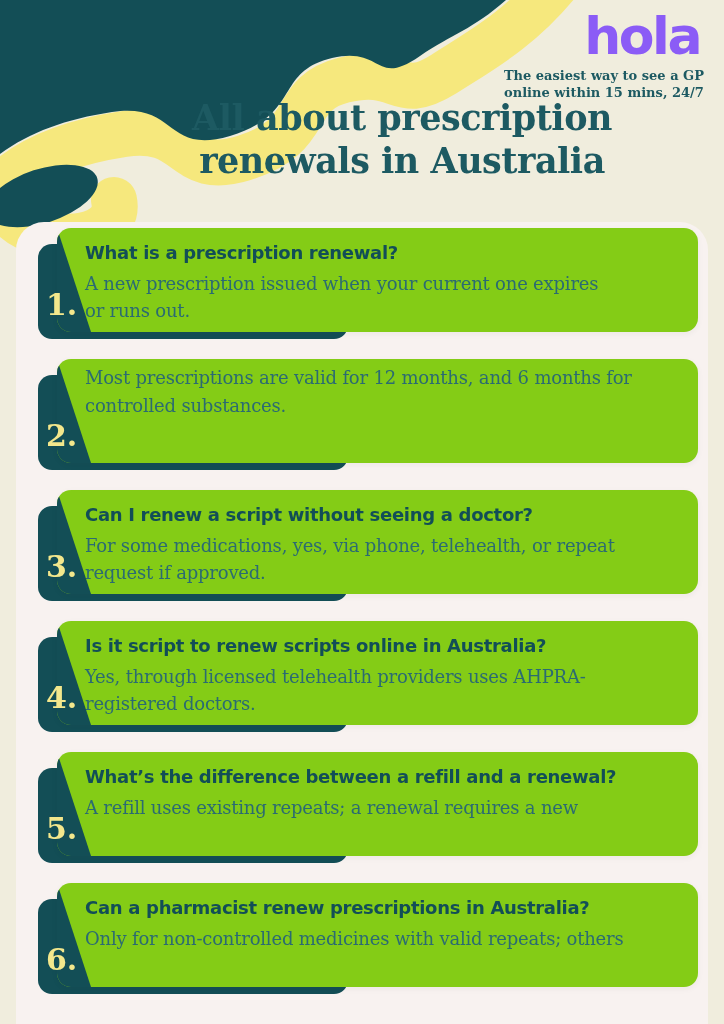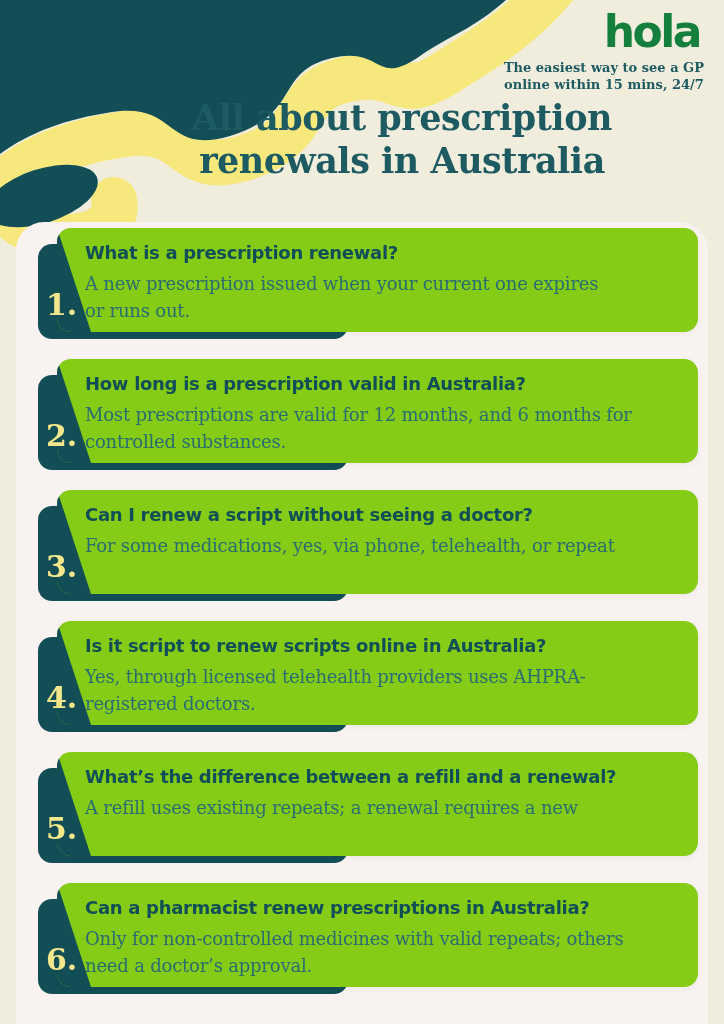--- a/index.html
+++ b/index.html
@@ -4,22 +4,22 @@
 <style>
   html,body{margin:0;padding:0;}
   body{background:#f0eddd;font-family:"DejaVu Sans",sans-serif;}
   .page{position:relative;width:724px;height:1024px;background:#f0eddd;overflow:hidden;margin:0 auto;}
 
   
   .blob-svg{position:absolute;left:0;top:0;pointer-events:none;}
 
   
   .logo-block{position:absolute;top:10px;right:20px;text-align:center;color:#1d5a62;}
-  .logo{font-family:"DejaVu Sans",sans-serif;font-weight:800;font-size:44px;line-height:1;
-        letter-spacing:-2.5px;color:#15803d;text-align:right;padding-right:4px;}
+  .logo{font-family:"DejaVu Sans",sans-serif;font-weight:800;font-size:52px;line-height:1;
+        letter-spacing:-2.5px;color:#8b5cf6;text-align:right;padding-right:4px;}
   .tagline{margin-top:6px;font-family:"DejaVu Serif",serif;font-weight:700;font-size:13px;
            line-height:1.3;color:#1d5a62;}
   .tagline span{display:block;}
 
   
   .title{position:absolute;top:96px;left:0;width:100%;text-align:center;margin:0;
          font-family:"DejaVu Serif",serif;font-weight:700;font-size:35px;line-height:1.23;
          color:#1d5a62;letter-spacing:-0.5px;padding-left:40px;}
   .title span{display:block;}
 
@@ -90,35 +90,35 @@
           <span>A new prescription issued when your current one expires</span>
           <span>or runs out.</span>
         </div>
       </div>
     </div>
 
     <div class="card">
       <div class="card-shadow"></div>
       <div class="card-num">2.</div>
       <div class="card-body">
-        <div class="q">How long is a prescription valid in Australia?</div>
         <div class="a">
           <span>Most prescriptions are valid for 12 months, and 6 months for</span>
           <span>controlled substances.</span>
         </div>
       </div>
     </div>
 
     <div class="card">
       <div class="card-shadow"></div>
       <div class="card-num">3.</div>
       <div class="card-body">
         <div class="q">Can I renew a script without seeing a doctor?</div>
         <div class="a">
           <span>For some medications, yes, via phone, telehealth, or repeat</span>
+          <span>request if approved.</span>
         </div>
       </div>
     </div>
 
     <div class="card">
       <div class="card-shadow"></div>
       <div class="card-num">4.</div>
       <div class="card-body">
         <div class="q">Is it script to renew scripts online in Australia?</div>
         <div class="a">
@@ -139,19 +139,18 @@
       </div>
     </div>
 
     <div class="card">
       <div class="card-shadow"></div>
       <div class="card-num">6.</div>
       <div class="card-body">
         <div class="q">Can a pharmacist renew prescriptions in Australia?</div>
         <div class="a">
           <span>Only for non-controlled medicines with valid repeats; others</span>
-          <span>need a doctor’s approval.</span>
         </div>
       </div>
     </div>
 
   </div>
 </div>
 
 </body></html>

